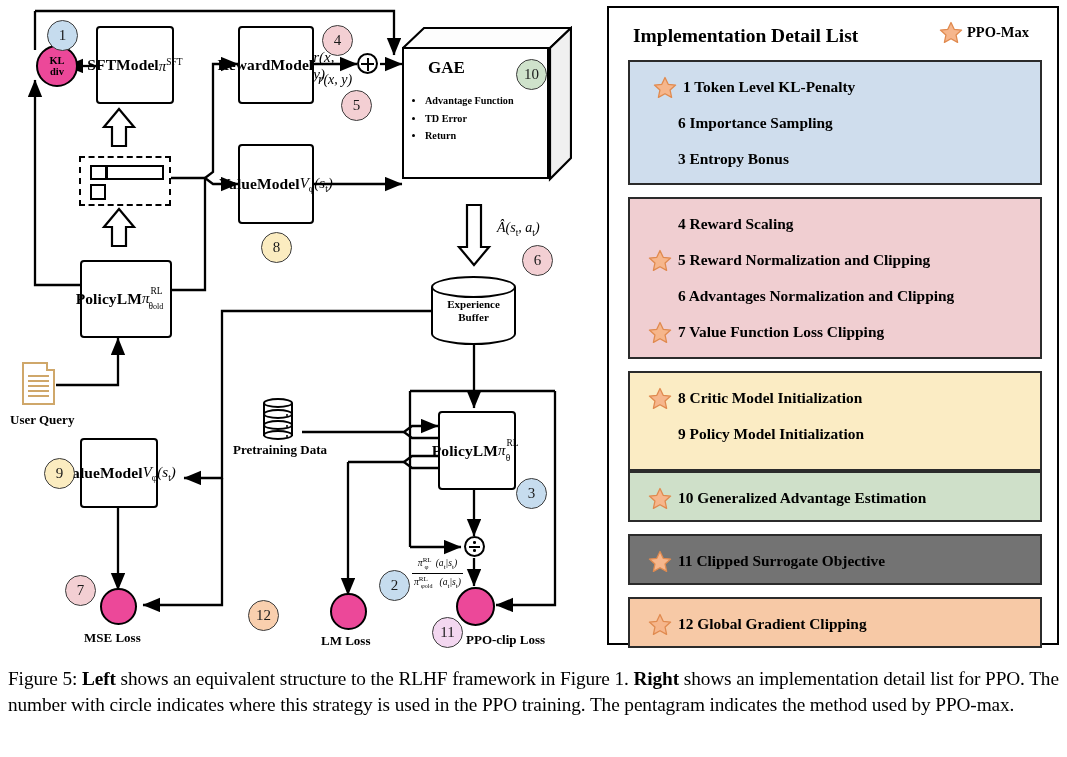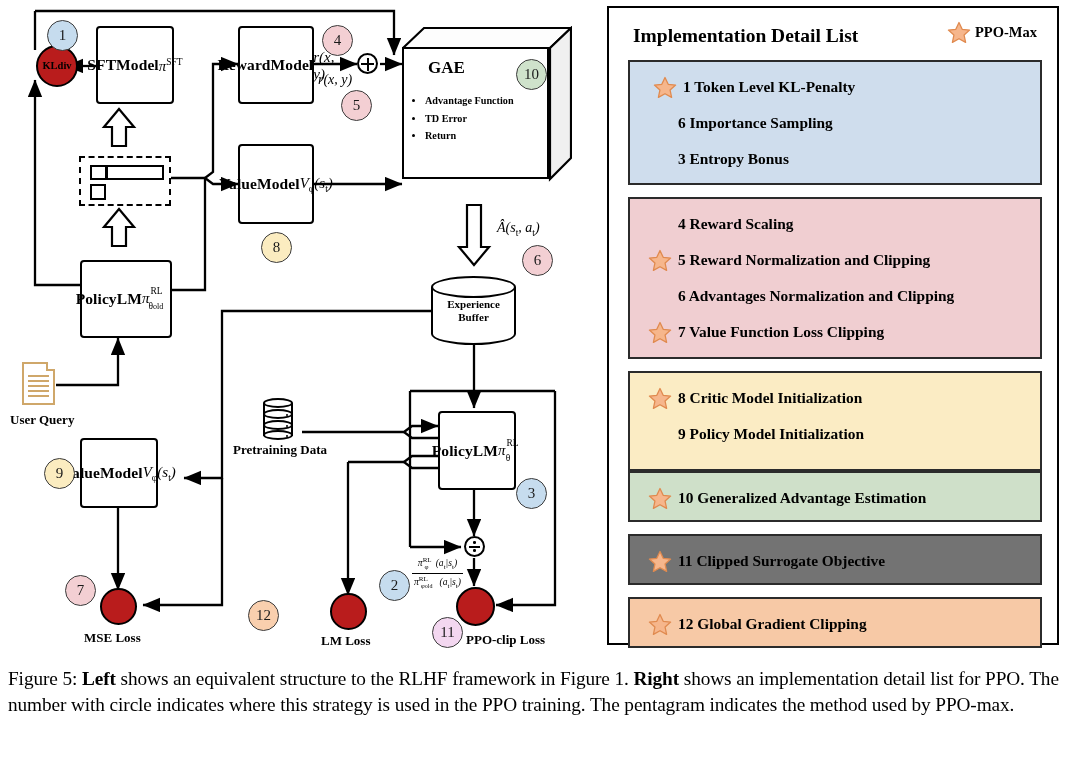--- a/index.html
+++ b/index.html
@@ -57,25 +57,26 @@
     font-size: 15px;
     margin-top: 1px;
   }
   sup.r, sub.r { font-style: normal; font-size: 9.5px; }
 
   
   .circ-node {
     position: absolute;
     border: 2.2px solid #000;
     border-radius: 50%;
-    background: #b91c1c;
+    background: #ec4899;
     display: flex; align-items: center; justify-content: center;
     text-align: center;
     font-weight: bold;
     z-index: 4;
+    flex-direction: column;
   }
 
   
   .badge {
     position: absolute;
     border: 1.3px solid #3b3b3b;
     border-radius: 50%;
     display: flex; align-items: center; justify-content: center;
     font-family: "Liberation Serif", serif;
     font-size: 15px;
@@ -254,21 +255,21 @@
   #panel-head {
     position: absolute; left: 0; top: 8px; width: 100%;
     height: 40px;
     display: flex; align-items: center;
   }
   #panel-title {
     font-weight: bold; font-size: 19.5px;
     margin-left: 24px;
   }
   #ppo-max-tag {
-    position: absolute; right: 20px; top: 13px;
+    position: absolute; right: 28px; top: 13px;
     display: flex; align-items: center; gap: 4px;
   }
   #ppo-max-tag .lab { font-weight: bold; font-size: 14.5px; }
 
   .group {
     position: absolute;
     left: 19px; width: 414px;
     border: 2.2px solid #2b2b2b;
   }
   .item {

